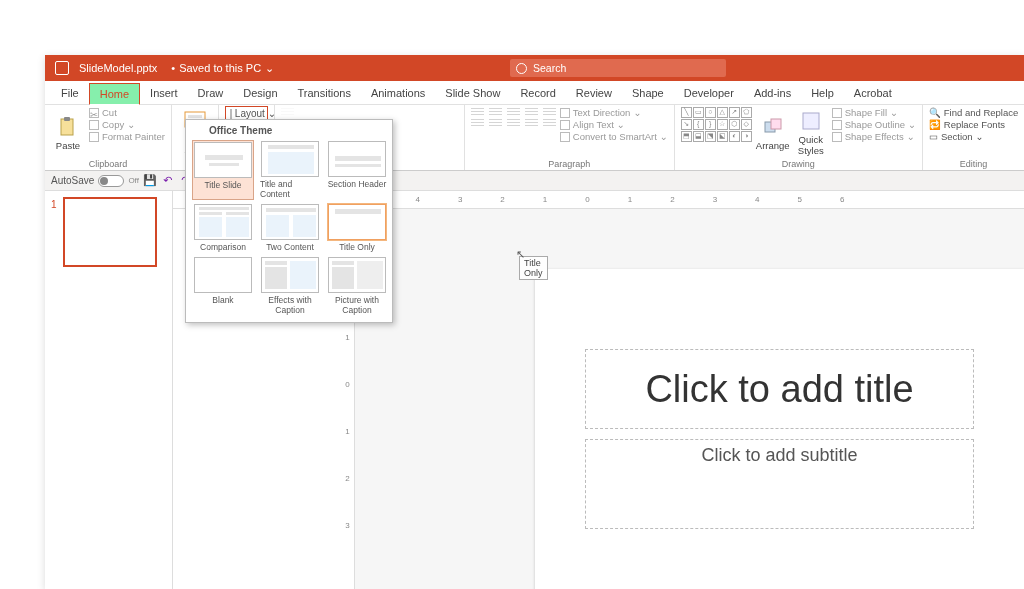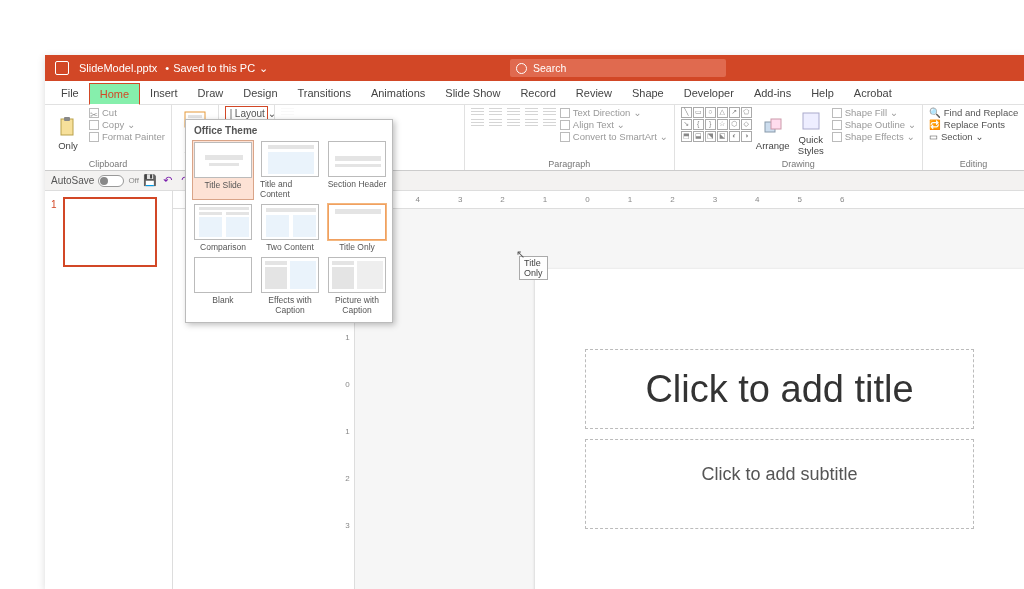--- a/index.html
+++ b/index.html
@@ -1,20 +1,20 @@
 <!DOCTYPE html>
 <html><head>
 <meta charset="utf-8">
 <style>
 * { margin:0; padding:0; box-sizing:border-box; font-family:"Segoe UI",Arial,sans-serif; }
 body { background:#fff; width:1024px; height:589px; position:relative; overflow:hidden; }
 .app-frame { position:absolute; left:45px; top:55px; right:0; bottom:0; background:#fff; box-shadow:0 2px 8px rgba(0,0,0,0.15); }
 .titlebar { height:26px; background:#d24726; color:#fff; display:flex; align-items:center; font-size:11px; position:relative; }
 .titlebar .logo { width:14px; height:14px; border:1.5px solid #fff; border-radius:2px; margin:0 10px; }
-.titlebar .filename { margin-right:4px; }
+.titlebar .filename { margin-right:10px; }
 .titlebar .sep { margin:0 4px; }
 .titlebar .savechev::after { content:"⌄"; font-size:11px; margin-left:4px; }
 .titlebar .search { position:absolute; left:465px; top:4px; width:216px; height:18px; background:#e06a4f; border-radius:2px; display:flex; align-items:center; color:#fff; font-size:10.5px; padding:0 6px; }
 .titlebar .search::before { content:""; width:9px; height:9px; border:1.3px solid #fff; border-radius:50%; margin-right:6px; position:relative; }
 .ribbon-tabs { height:24px; background:#fff; border-bottom:1px solid #e1e1e1; display:flex; align-items:center; font-size:11px; color:#444; padding-left:6px; }
 .ribbon-tabs .tab { padding:4px 10px; cursor:pointer; }
 .ribbon-tabs .tab.active { border:1px solid #d24726; border-bottom:1px solid #fff; color:#d24726; position:relative; top:1px; background:#86efac; }
 .ribbon { height:66px; background:#fff; border-bottom:1px solid #ccc; display:flex; font-size:10px; color:#555; position:relative; }
 .group { border-right:1px solid #e1e1e1; padding:2px 6px 0 6px; display:flex; flex-direction:column; justify-content:space-between; position:relative; }
 .group-label { font-size:9px; color:#777; text-align:center; margin-bottom:1px; }
@@ -39,24 +39,24 @@
 .workspace { position:absolute; top:136px; left:0; right:0; bottom:0; display:flex; background:#f0f0f0; }
 .slide-panel { width:128px; background:#fff; border-right:1px solid #ddd; padding:6px 4px; }
 .thumb { width:94px; height:70px; background:#fff; border:2px solid #d24726; margin-left:14px; position:relative; }
 .thumb-num { position:absolute; left:-14px; top:0; font-size:10px; color:#d24726; }
 .editor { flex:1; position:relative; overflow:hidden; background:#fff; }
 .editor .hr-ruler { height:18px; background:#fff; border-bottom:1px solid #ddd; font-size:8px; color:#888; display:flex; align-items:center; padding-left:200px; gap:38px; }
 .editor .vr-ruler { position:absolute; left:168px; top:18px; width:14px; bottom:0; background:#fff; border-right:1px solid #ddd; font-size:8px; color:#888; display:flex; flex-direction:column; align-items:center; gap:38px; padding-top:30px; }
 .canvas-area { position:absolute; left:182px; top:18px; right:0; bottom:0; background:#f6f6f6; display:flex; align-items:flex-start; justify-content:flex-start; }
 .slide-canvas { width:740px; height:440px; background:#fff; box-shadow:0 1px 3px rgba(0,0,0,0.2); margin:60px 0 0 180px; position:relative; }
 .title-ph { position:absolute; left:50px; top:80px; right:50px; height:80px; border:1px dashed #bbb; display:flex; align-items:center; justify-content:center; font-size:38px; color:#333; font-weight:300; }
-.sub-ph { position:absolute; left:50px; top:170px; right:50px; height:90px; border:1px dashed #bbb; display:flex; align-items:flex-start; justify-content:center; font-size:18px; color:#555; padding-top:24px; }
+.sub-ph { position:absolute; left:50px; top:170px; right:50px; height:90px; border:1px dashed #bbb; display:flex; align-items:flex-start; justify-content:center; font-size:18px; color:#555; padding-top:5px; }
 
 .layout-dd { position:absolute; left:140px; top:0; width:208px; background:#fff; border:1px solid #bbb; box-shadow:2px 2px 6px rgba(0,0,0,0.25); padding:2px 6px 6px 6px; z-index:50; }
-.layout-dd .dd-head { font-size:10px; color:#555; font-weight:600; margin:3px 0 4px 2px; }
+.layout-dd .dd-head { font-size:10px; color:#555; font-weight:600; margin:3px 0 4px 17px; }
 .layout-grid { display:grid; grid-template-columns:repeat(3,62px); gap:3px 5px; }
 .layout-item { display:flex; flex-direction:column; align-items:center; font-size:8.5px; color:#555; cursor:pointer; padding:1px; }
 .layout-item .lt { width:58px; height:36px; background:#fff; border:1px solid #bbb; margin-bottom:2px; position:relative; }
 .layout-item.sel { background:#fde2d5; border:1px solid #d9a488; }
 .layout-item.hover .lt { border:1px solid #f0a060; box-shadow:0 0 0 1px #f4b77f; }
 .lt .bar { position:absolute; background:#e4e4e4; }
 .tooltip { position:absolute; left:333px; top:136px; background:#fefefe; border:1px solid #aaa; font-size:9px; padding:1px 4px; color:#444; z-index:60; }
 .cur { position:absolute; left:330px; top:128px; font-size:11px; z-index:61; }
 </style>
 </head>
@@ -96,21 +96,21 @@
 
     <div class="group">
       <div class="group-body">
         <div class="btn-lg">
           <div class="icon-box">
               <svg width="20" height="22">
                 <rect x="3" y="3" width="12" height="16" fill="#f7e09a" stroke="#b9a14a"></rect>
                 <rect x="6" y="1" width="6" height="4" fill="#888" rx="1"></rect>
               </svg>
             </div>
-          <span>Only</span>
+          <span>Paste</span>
         </div>
         <div class="sm-row">
           <div>
               <span class="tinysquare">✂</span>
               <span>Cut</span>
             </div>
           <div><span class="tinysquare"></span><span>Copy</span> ⌄</div>
           <div>
               <span class="tinysquare"></span>
               <span>Format Painter</span>

